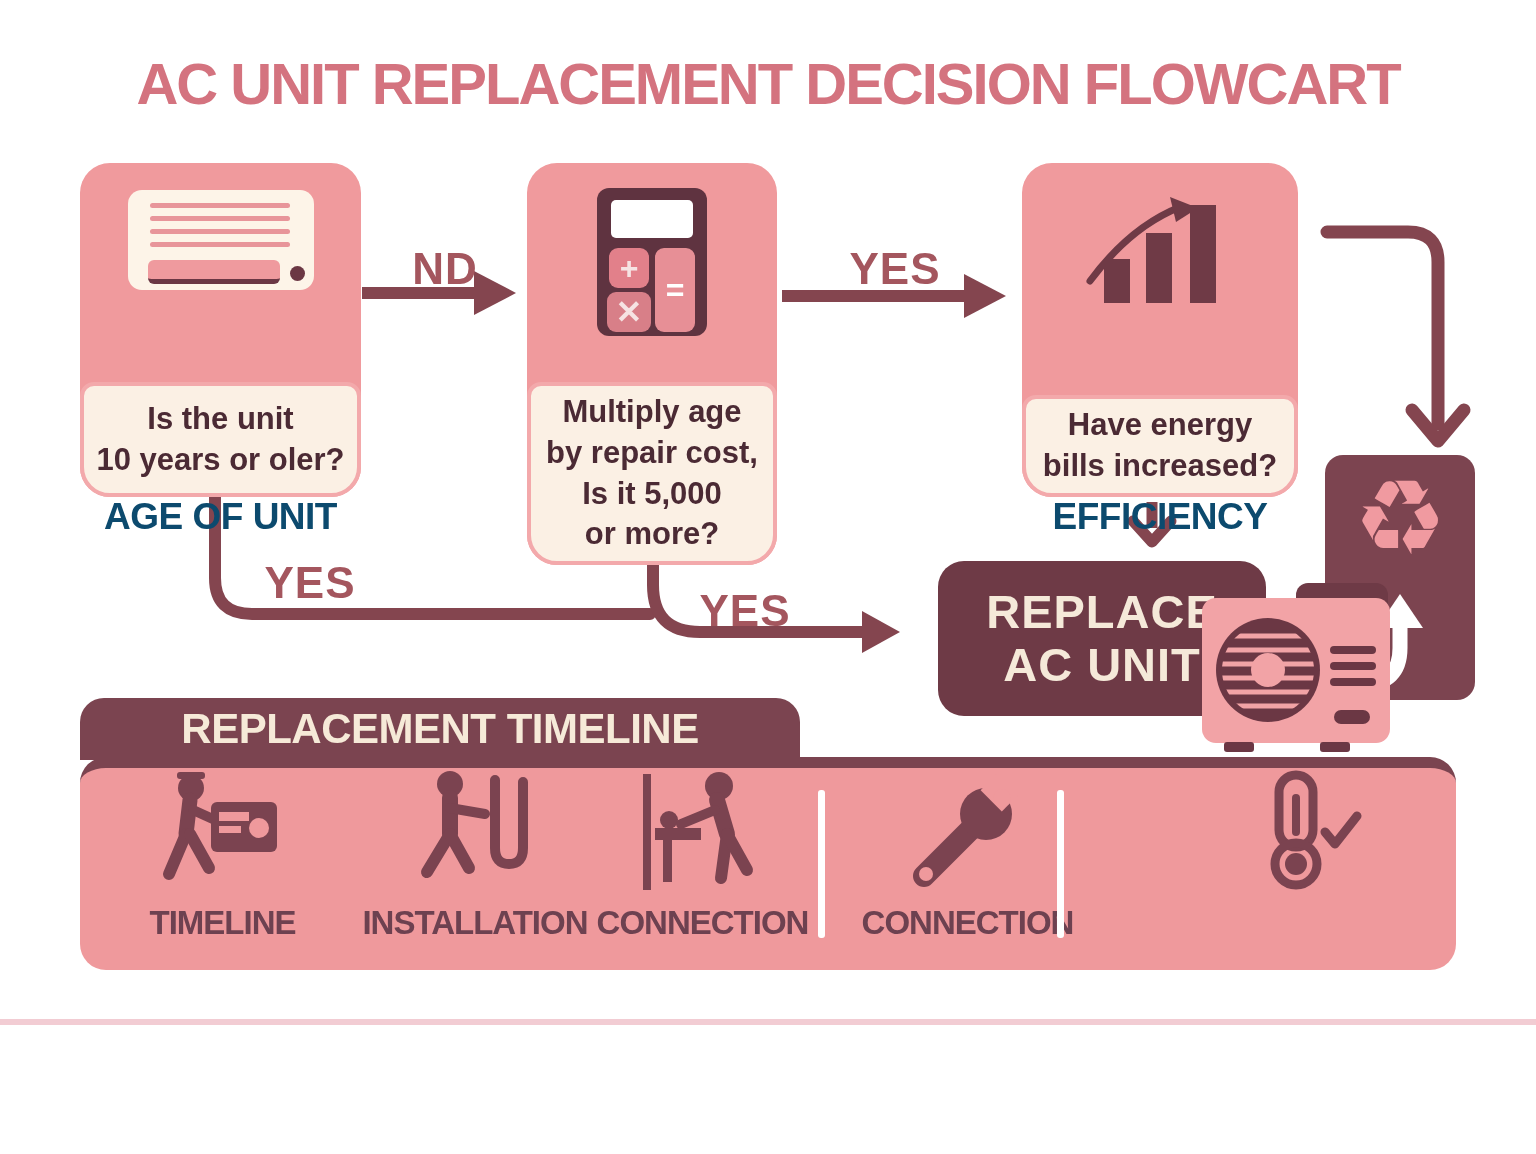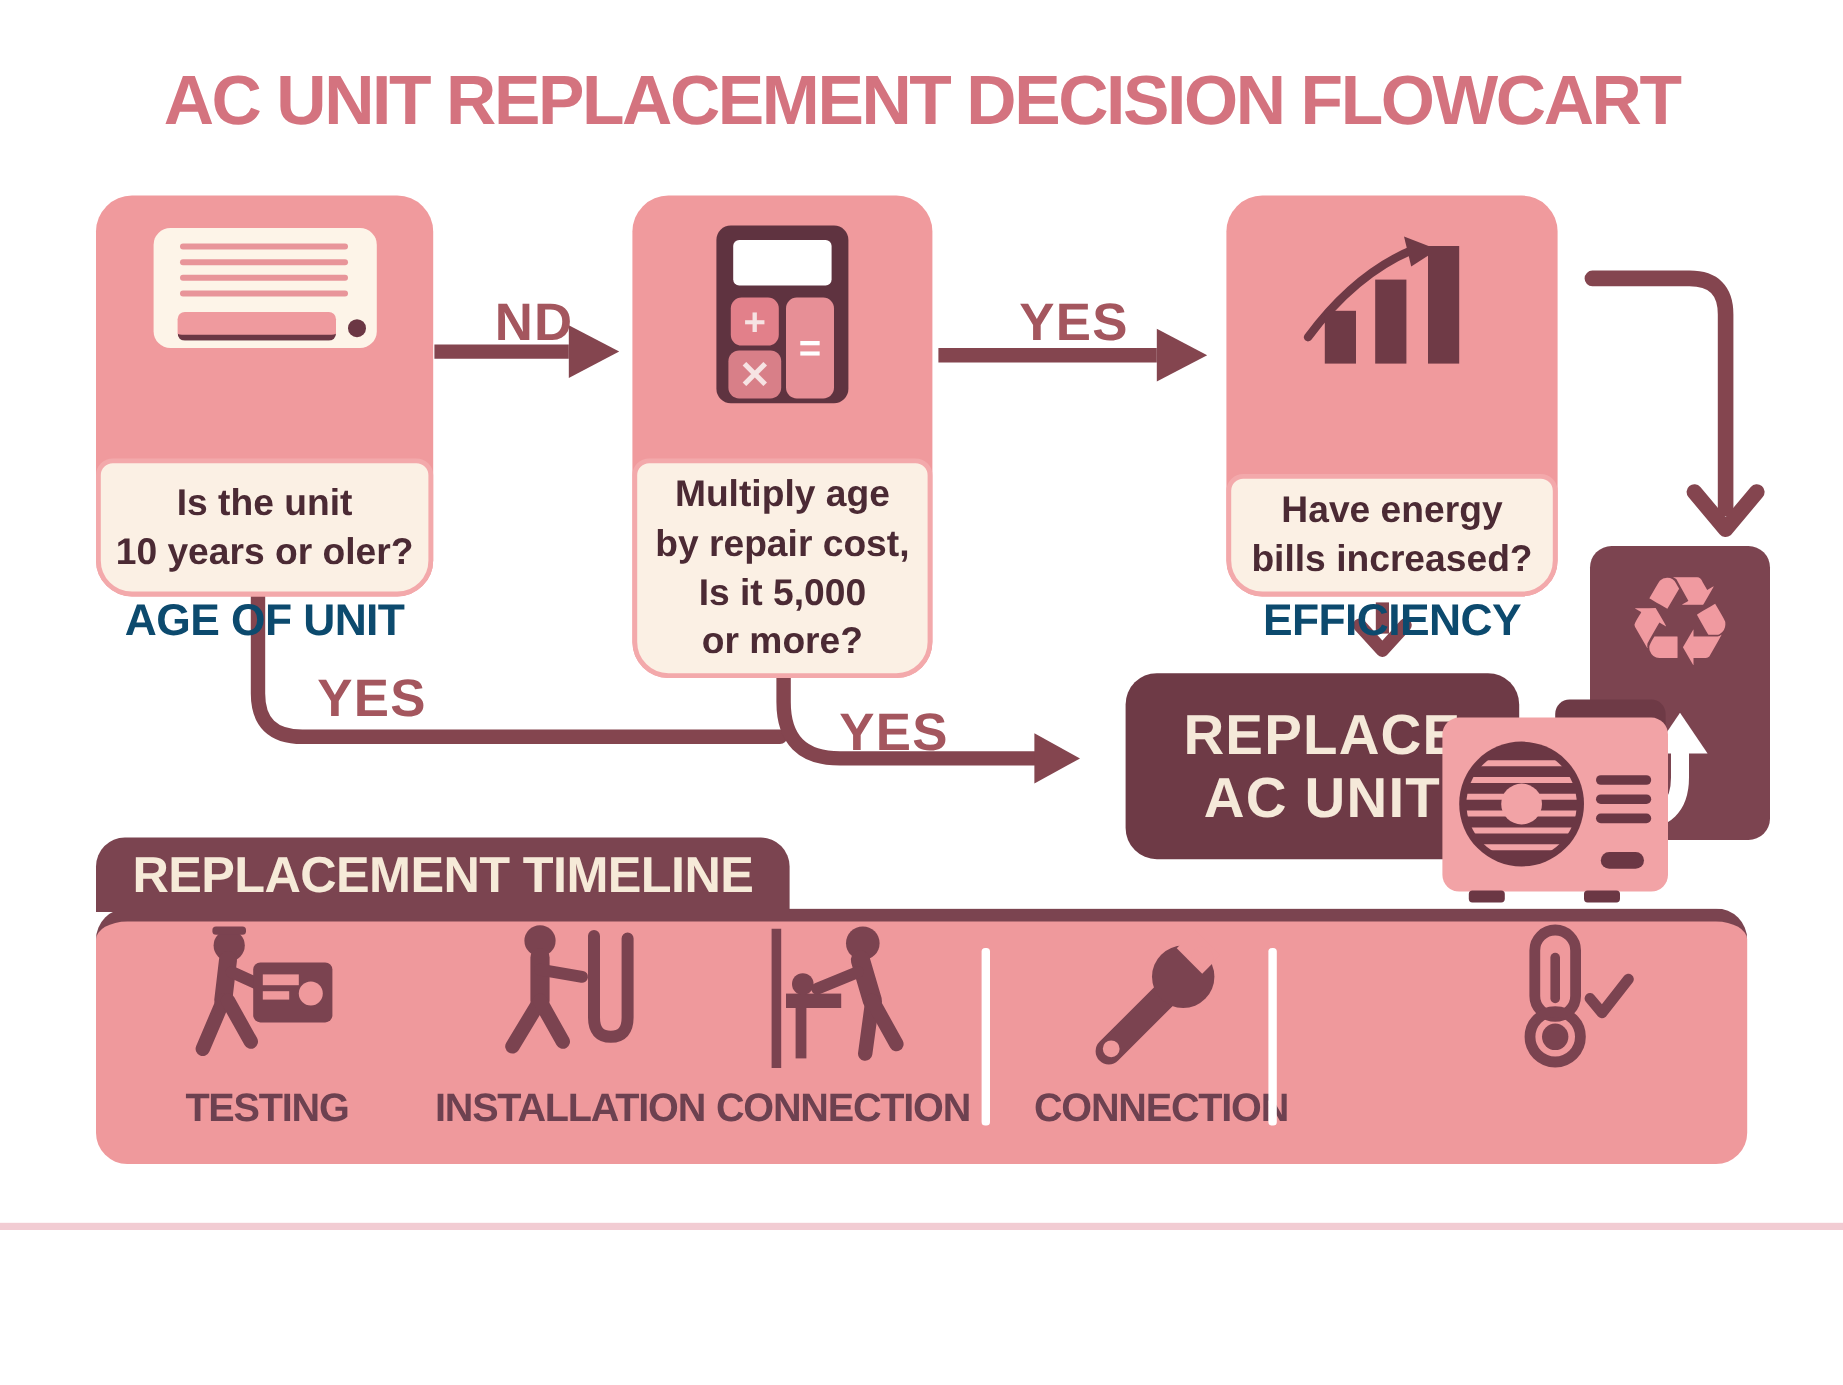--- a/index.html
+++ b/index.html
@@ -53,21 +53,21 @@
   .recycle-box { position:absolute; left:1325px; top:455px; width:150px; height:245px;
     background:#7c4450; border-radius:18px; z-index:1; }
   .recycle-glyph { position:absolute; left:0; right:0; top:6px; text-align:center;
     font-size:104px; line-height:1.1; color:#f09aa0; font-family:"DejaVu Sans", sans-serif; }
   .behind-box { position:absolute; left:1296px; top:583px; width:92px; height:70px;
     background:#6e3a46; border-radius:12px; z-index:2; }
   .ac-outdoor { position:absolute; left:1202px; top:598px; width:188px; height:145px; z-index:3; }
   .ac-body { position:absolute; inset:0; background:#f2a3a6; border-radius:14px; }
   .ac-foot { position:absolute; bottom:-9px; width:30px; height:10px; background:#6b3744; border-radius:3px; }
   
-  .tl-tab { position:absolute; left:80px; top:698px; width:578px; height:62px;
+  .tl-tab { position:absolute; left:80px; top:698px; width:720px; height:62px;
     background:#7b4450; border-radius:24px 24px 0 0; z-index:2;
     display:flex; align-items:center; justify-content:center; }
   .tl-tab-label { color:#f6ead8; font-size:42px; font-weight:bold; letter-spacing:-0.5px; }
   .tl-band { position:absolute; left:80px; top:757px; width:1376px; height:213px;
     background:#ef999c; border-radius:26px; border-top:11px solid #7b4450; z-index:1; }
   .tl-step { position:absolute; top:770px; text-align:center; z-index:2; }
   .tl-step svg { display:block; margin:0 auto; }
   .tl-label { margin-top:4px; font-size:33px; font-weight:bold; color:#6d4150; letter-spacing:-1px; }
   .tl-divider { position:absolute; top:790px; width:7px; height:148px; background:#ffffff; border-radius:3px; z-index:3; }
   
@@ -203,21 +203,21 @@
       <rect x="24" y="2" width="28" height="7" rx="3" fill="#7b4350"></rect>
       <path d="M37 30 L33 64" stroke="#7b4350" stroke-width="15" stroke-linecap="round"></path>
       <path d="M40 40 L62 50" stroke="#7b4350" stroke-width="10" stroke-linecap="round"></path>
       <path d="M33 64 L16 104" stroke="#7b4350" stroke-width="12" stroke-linecap="round"></path>
       <path d="M37 64 L56 98" stroke="#7b4350" stroke-width="12" stroke-linecap="round"></path>
       <rect x="58" y="32" width="66" height="50" rx="6" fill="#7b4350"></rect>
       <rect x="66" y="42" width="30" height="9" fill="#ef999c"></rect>
       <rect x="66" y="56" width="22" height="7" fill="#ef999c"></rect>
       <circle cx="106" cy="58" r="10" fill="#ef999c"></circle>
     </svg>
-    <div class="tl-label">TESTING</div>
+    <div class="tl-label">TIMELINE</div>
   </div>
 
   <div class="tl-step" style="left:350px; width:250px;">
     <svg width="140" height="130" viewBox="0 0 140 130">
       <circle cx="45" cy="14" r="13" fill="#7b4350"></circle>
       <path d="M45 28 L45 64" stroke="#7b4350" stroke-width="16" stroke-linecap="round"></path>
       <path d="M45 38 L80 44" stroke="#7b4350" stroke-width="10" stroke-linecap="round"></path>
       <path d="M45 64 L22 102" stroke="#7b4350" stroke-width="12" stroke-linecap="round"></path>
       <path d="M45 64 L64 98" stroke="#7b4350" stroke-width="12" stroke-linecap="round"></path>
       <path d="M 90 10 V 78 Q 90 94 104 94 Q 118 94 118 78 V 12" fill="none" stroke="#7b4350" stroke-width="10" stroke-linecap="round"></path>

